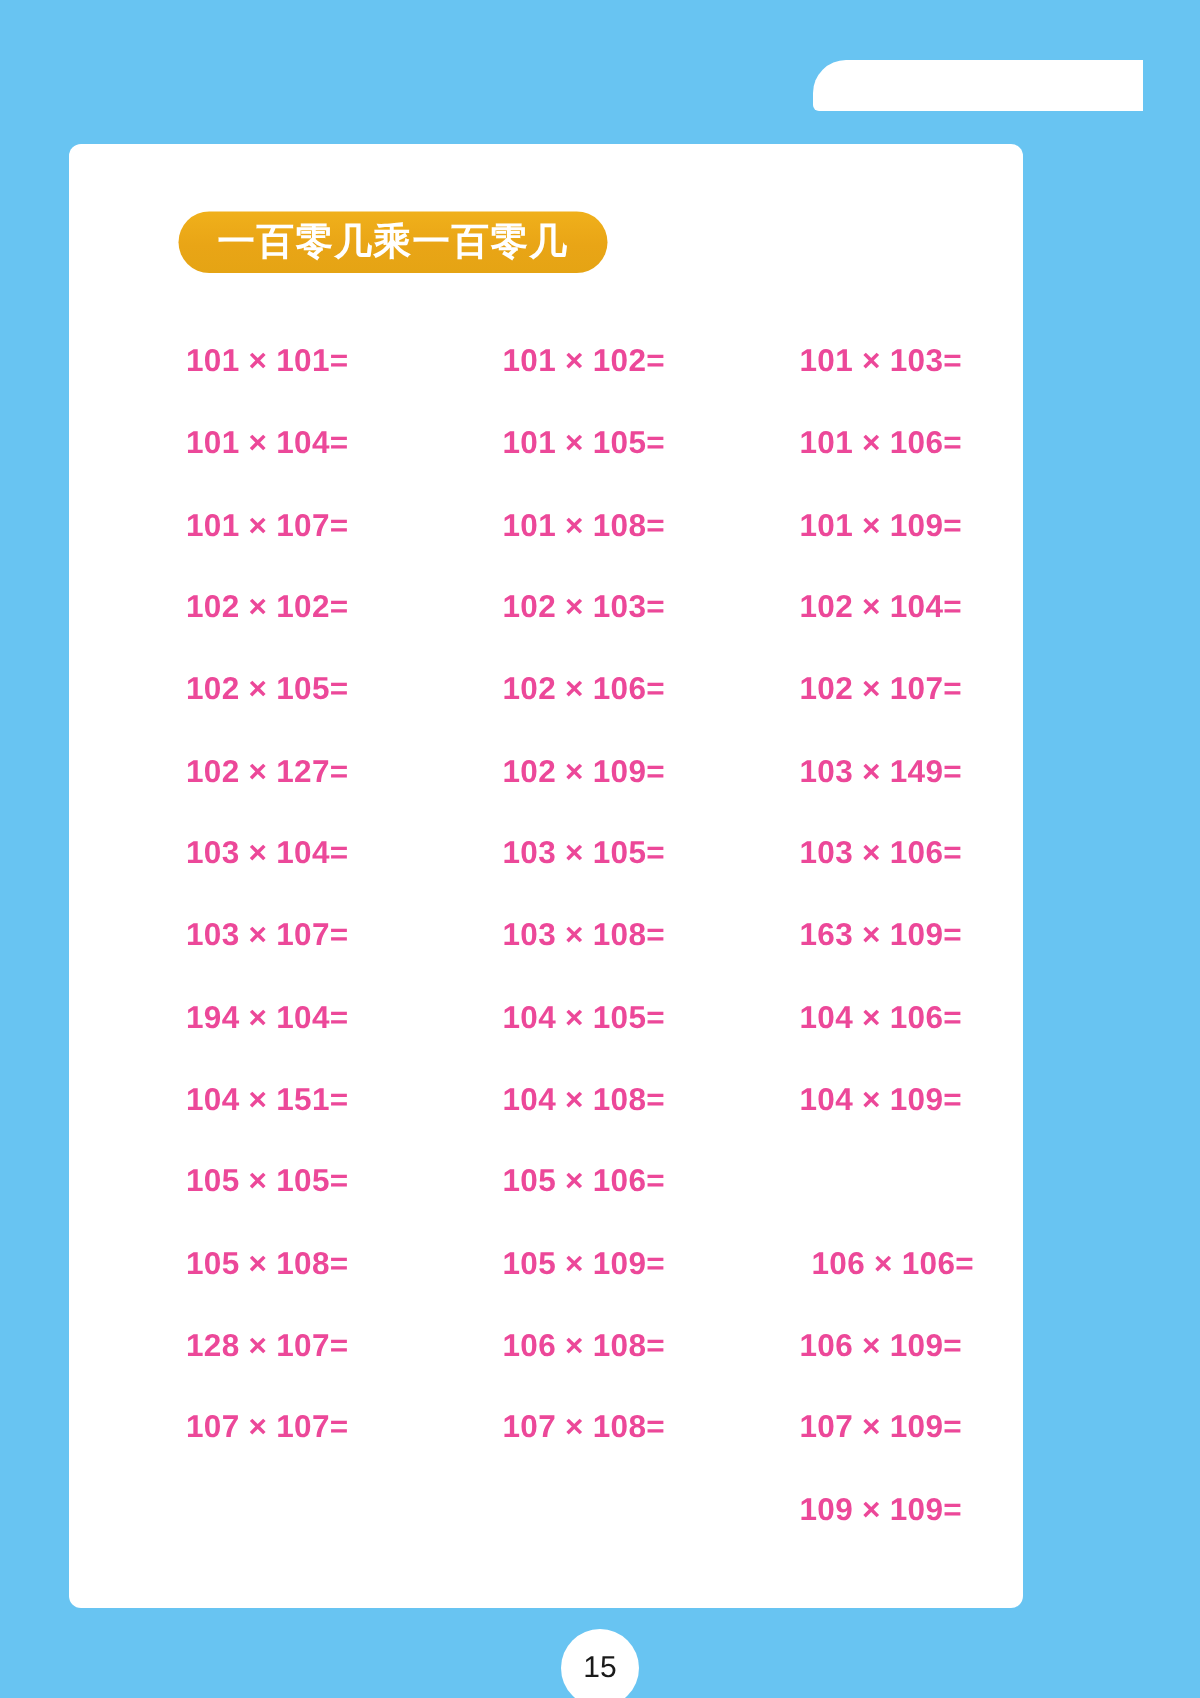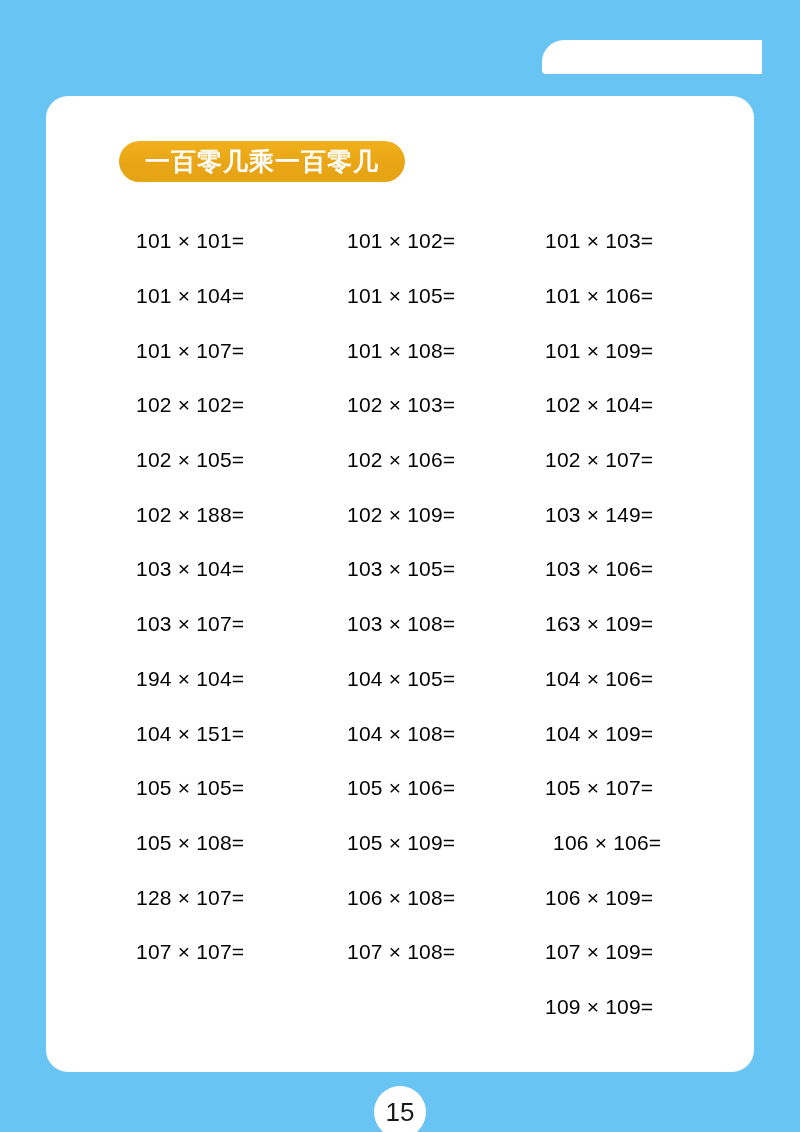--- a/index.html
+++ b/index.html
@@ -27,24 +27,24 @@
     border-bottom-left-radius: 4px;
     border-top-right-radius: 0px;
     border-bottom-right-radius: 0px;
   }
 
   
   .card {
     position: absolute;
     left: 46px;
     top: 96px;
-    width: 708px;
+    width: 636px;
     height: 976px;
     background: #ffffff;
-    border-radius: 22px;
+    border-radius: 8px;
     box-sizing: border-box;
   }
 
   
   .title-badge {
     position: absolute;
     left: 73px;          
     top: 45px;           
     height: 41px;
     padding: 0 26px;
@@ -75,46 +75,45 @@
     position: relative;
     height: 54.7px;
   }
   .problem-cell {
     position: absolute;
     top: 0;
     height: 54.7px;
     display: flex;
     align-items: center;
     font-size: 21px;
-    font-weight: normal;
-    color: #000000;
+    font-weight: bold;
+    color: #ec4899;
     white-space: nowrap;
     letter-spacing: 0.2px;
-    margin-left: 12px;
   }
   .col-0 { left: 78px; }    
   .col-1 { left: 289px; }   
   .col-2 { left: 487px; }   
   .col-2.nudge { left: 495px; }
 
   
   .page-number {
     position: absolute;
     left: 374px;
     top: 1086px;
     width: 52px;
     height: 52px;
     border-radius: 50%;
     background: #ffffff;
     display: flex;
     align-items: center;
     justify-content: center;
   }
   .page-number-text {
-    font-size: 26px;
+    font-size: 20px;
     color: #1a1a1a;
     font-weight: normal;
     line-height: 1;
   }
 </style>
 </head>
 <body>
 
 <div class="top-tab"></div>
 
@@ -150,21 +149,21 @@
       <span class="problem-cell col-2">102 × 104=</span>
     </div>
 
     <div class="problem-row">
       <span class="problem-cell col-0">102 × 105=</span>
       <span class="problem-cell col-1">102 × 106=</span>
       <span class="problem-cell col-2">102 × 107=</span>
     </div>
 
     <div class="problem-row">
-      <span class="problem-cell col-0">102 × 188=</span>
+      <span class="problem-cell col-0">102 × 127=</span>
       <span class="problem-cell col-1">102 × 109=</span>
       <span class="problem-cell col-2">103 × 149=</span>
     </div>
 
     <div class="problem-row">
       <span class="problem-cell col-0">103 × 104=</span>
       <span class="problem-cell col-1">103 × 105=</span>
       <span class="problem-cell col-2">103 × 106=</span>
     </div>
 
@@ -182,21 +181,20 @@
 
     <div class="problem-row">
       <span class="problem-cell col-0">104 × 151=</span>
       <span class="problem-cell col-1">104 × 108=</span>
       <span class="problem-cell col-2">104 × 109=</span>
     </div>
 
     <div class="problem-row">
       <span class="problem-cell col-0">105 × 105=</span>
       <span class="problem-cell col-1">105 × 106=</span>
-      <span class="problem-cell col-2">105 × 107=</span>
     </div>
 
     <div class="problem-row">
       <span class="problem-cell col-0">105 × 108=</span>
       <span class="problem-cell col-1">105 × 109=</span>
       <span class="problem-cell col-2 nudge">106 × 106=</span>
     </div>
 
     <div class="problem-row">
       <span class="problem-cell col-0">128 × 107=</span>

